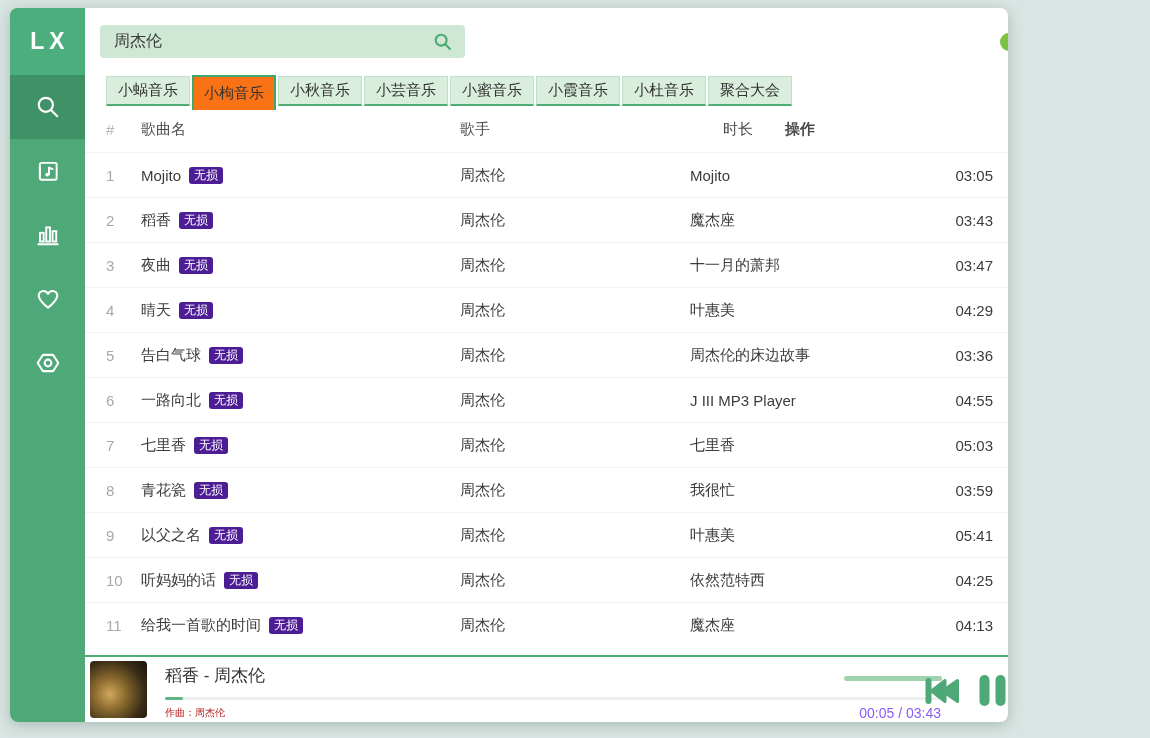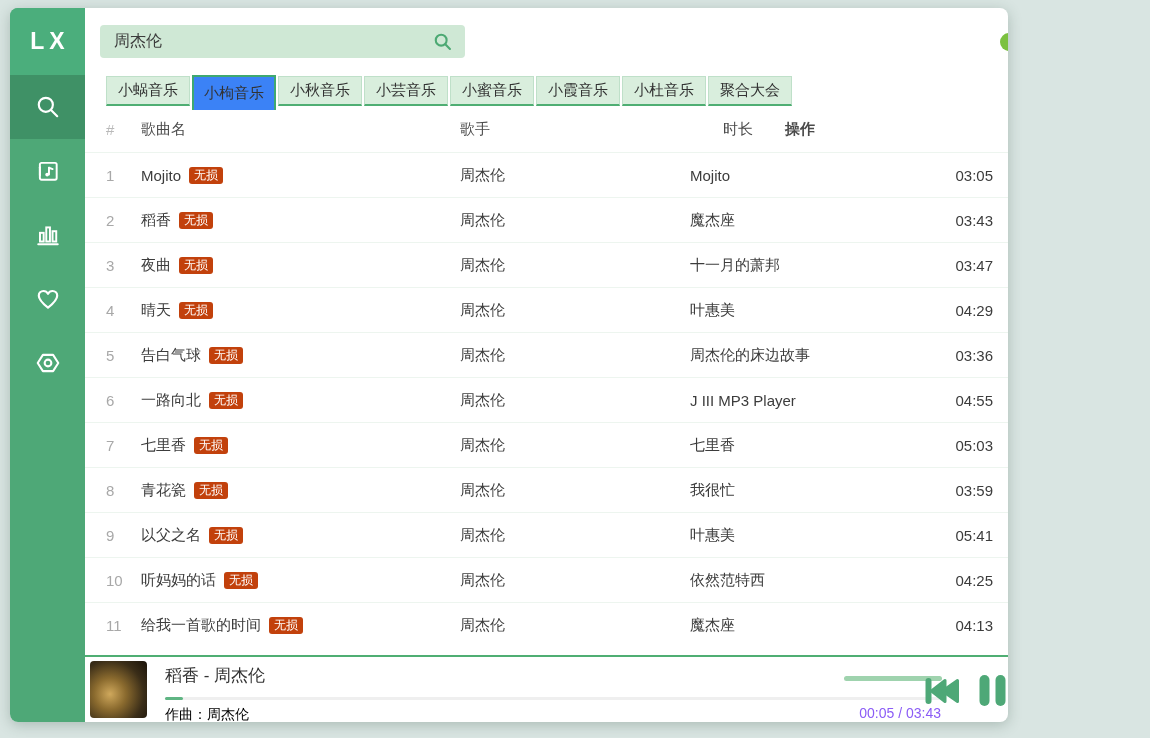--- a/index.html
+++ b/index.html
@@ -37,53 +37,53 @@
   .win-dot { width:18px; height:18px; border-radius:50%; cursor:pointer; }
   
   .tabbar { height:32px; display:flex; align-items:center; padding-left:1px;margin-left:20px; }
   .tab {
     width:84px; height:30px; margin-right:2px;
     background:#d9eedd; border:1px solid #bfe0c9; border-bottom:2px solid #4fae73;
     display:flex; align-items:center; justify-content:center;
     font-size:15px; color:#333; cursor:pointer; flex:0 0 84px;
   }
   .tab.active {
-    background:#3b82f6; border:2px solid #3fa871; border-bottom:none;
+    background:#f97316; border:2px solid #3fa871; border-bottom:none;
     height:35px; margin-bottom:-3px; position:relative; z-index:2;
   }
   
   .thead { height:45px; display:flex; align-items:center; font-size:15px; color:#4a4a4a; }
   .tbody { flex:1; overflow:hidden; }
   .trow { height:45px; display:flex; align-items:center; border-top:1px solid #edf5ef; font-size:15px; color:#3c3c3c; cursor:pointer; }
   .c-idx { width:56px; padding-left:21px; color:#a8a8a8; flex:0 0 56px; }
   .thead .c-idx { color:#b9b9b9; }
   .c-name { width:319px; flex:0 0 319px; display:flex; align-items:center; }
   .c-artist { width:230px; flex:0 0 230px; }
   .c-album { width:240px; flex:0 0 240px; }
   .c-dur { width:90px; flex:0 0 90px; text-align:right; padding-right:27px; }
   .c-act { flex:1; display:flex; align-items:center; gap:21px; padding-left:5px;font-weight:bold; }
   .badge {
-    background:#c2410c; color:#fff; font-size:12px; line-height:17px;
+    background:#4c1d95; color:#fff; font-size:12px; line-height:17px;
     padding:0 5px; border-radius:3px; margin-left:8px; flex:0 0 auto;
   }
   .act-icon { cursor:pointer; display:flex; }
   
   .scrollbar { position:absolute; right:1px; top:155px; width:7px; height:496px; background:#d9ecdf; border-radius:4px; }
   .scroll-thumb { position:absolute; top:0; left:0; width:7px; height:156px; background:#9ed1ae; border-radius:4px; cursor:pointer; }
   
   .player { height:67px; border-top:2px solid #4fae73; position:relative; flex:0 0 67px; }
   .album-art {
     position:absolute; left:5px; top:4px; width:57px; height:57px; border-radius:4px;
     background:radial-gradient(circle at 35% 58%, #cfa85c 0%, #8a6a2e 32%, #3a2d18 68%, #191209 100%);
     cursor:pointer;
   }
   .p-title { position:absolute; left:80px; top:7px; font-size:17px; color:#333; }
   .p-progress { position:absolute; left:80px; top:40px; width:776px; height:3px; background:#efefef; border-radius:2px; cursor:pointer; }
   .p-progress-fill { height:3px; background:#5fb583; border-radius:2px; width:0; }
-  .p-sub { position:absolute; left:80px; top:49px; font-size:14px; color:#000000; }
+  .p-sub { position:absolute; left:80px; top:49px; font-size:10px; color:#b91c1c; }
   .p-volume { position:absolute; left:759px; top:19px; width:98px; height:5px; border-radius:3px; cursor:pointer; }
   .p-volume-fill { height:5px; background:#9fd3ae; border-radius:3px; width:0; }
   .p-time { position:absolute; left:656px; top:48px; width:200px; text-align:right; font-size:14px; color:#8b5cf6; }
   .p-controls { position:absolute; right:25px; top:17px; display:flex; align-items:center; gap:17px; }
   .ctrl { cursor:pointer; display:flex; }
 </style>
 </head>
 <body>
 
 <div class="window">

